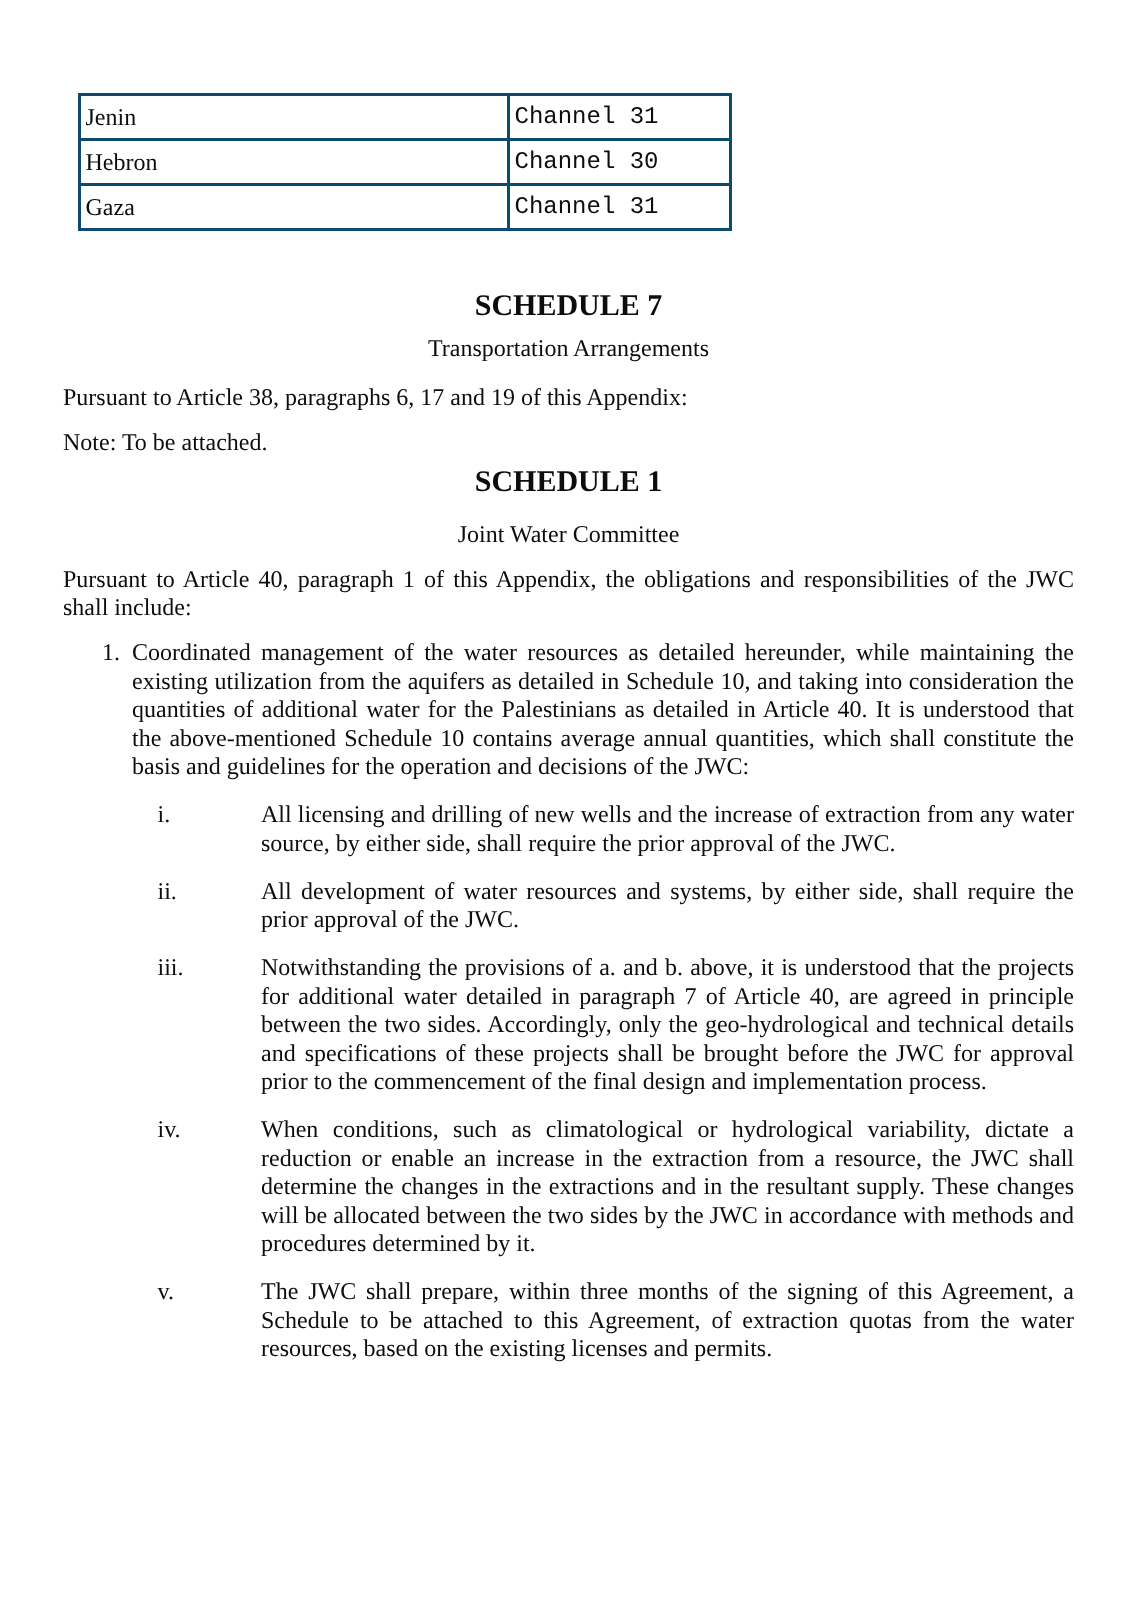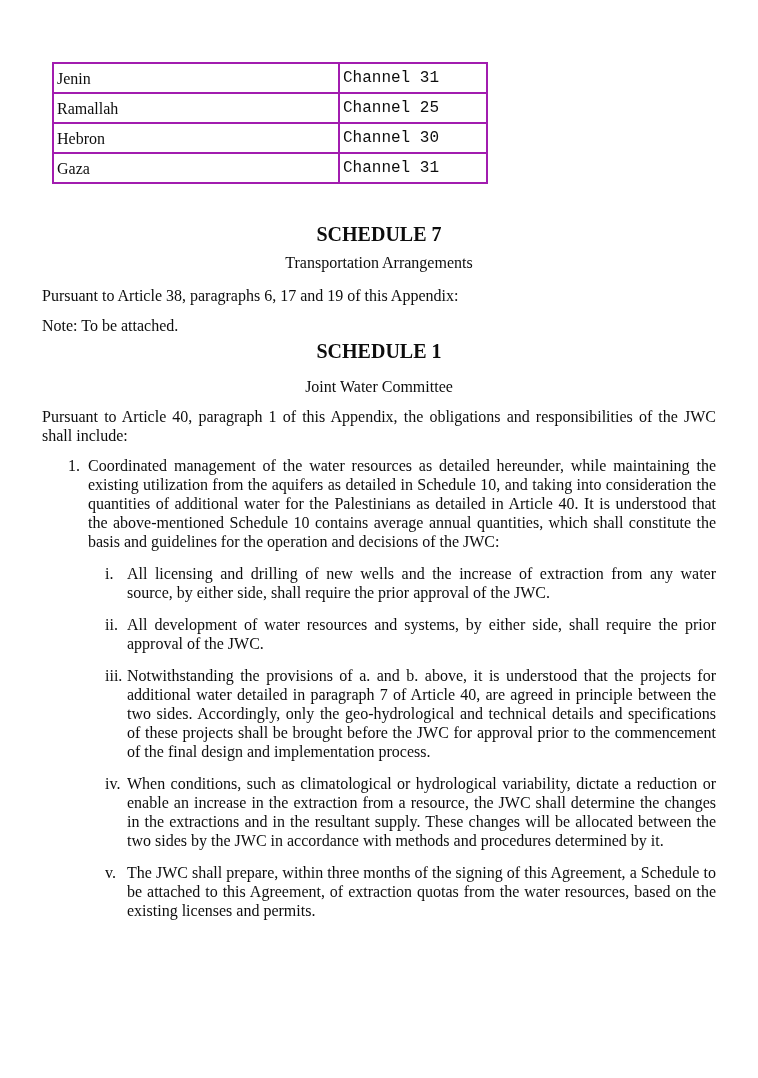--- a/index.html
+++ b/index.html
@@ -23,21 +23,21 @@
   }
 
   
   .channel-table {
     border-collapse: collapse;
     margin-left: 10px;
     width: 428px;
     table-layout: fixed;
   }
   .channel-table td {
-    border: 2px solid #a21caf;
+    border: 2px solid #0c4a6e;
     height: 28px;
     padding: 0 0 0 3px;
     vertical-align: middle;
     font-size: 16px;
   }
   .channel-table .col-location { width: 281px; }
   .channel-table .col-channel  { width: 143px; font-family: Liberation Mono, monospace; }
 
   
   .heading {
@@ -84,43 +84,40 @@
     margin-top: 13px;
     margin-left: 63px;
     font-size: 16px;
   }
   .roman-item .marker {
     flex: 0 0 22px;
   }
   .roman-item .item-text {
     flex: 1;
     text-align: justify;
+    margin-left: 47px;
   }
 
   
   .page-number {
     margin-top: 18px;
     text-align: center;
     font-size: 16px;
   }
 </style>
 </head>
 <body>
 
 <div class="page">
 
   <table class="channel-table">
     <tbody>
       <tr>
         <td class="col-location">Jenin</td>
         <td class="col-channel">Channel 31</td>
-      </tr>
-      <tr>
-        <td class="col-location">Ramallah</td>
-        <td class="col-channel">Channel 25</td>
       </tr>
       <tr>
         <td class="col-location">Hebron</td>
         <td class="col-channel">Channel 30</td>
       </tr>
       <tr>
         <td class="col-location">Gaza</td>
         <td class="col-channel">Channel 31</td>
       </tr>
     </tbody>

